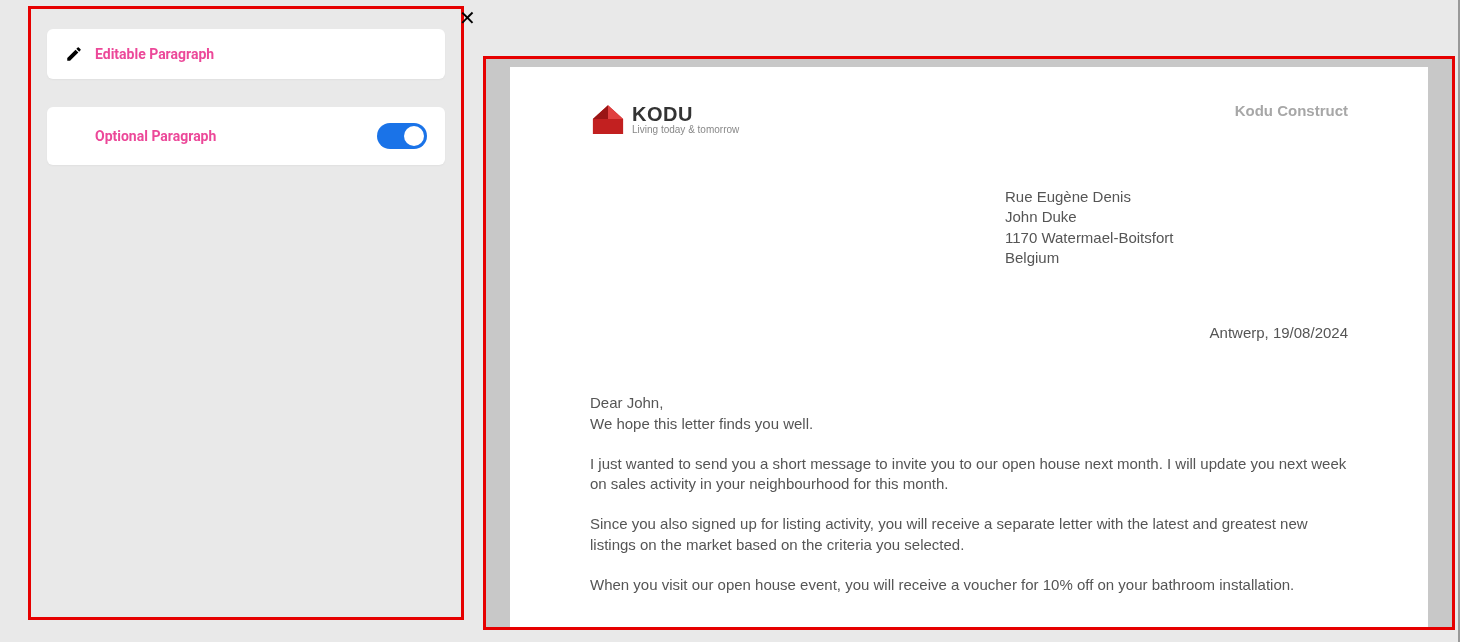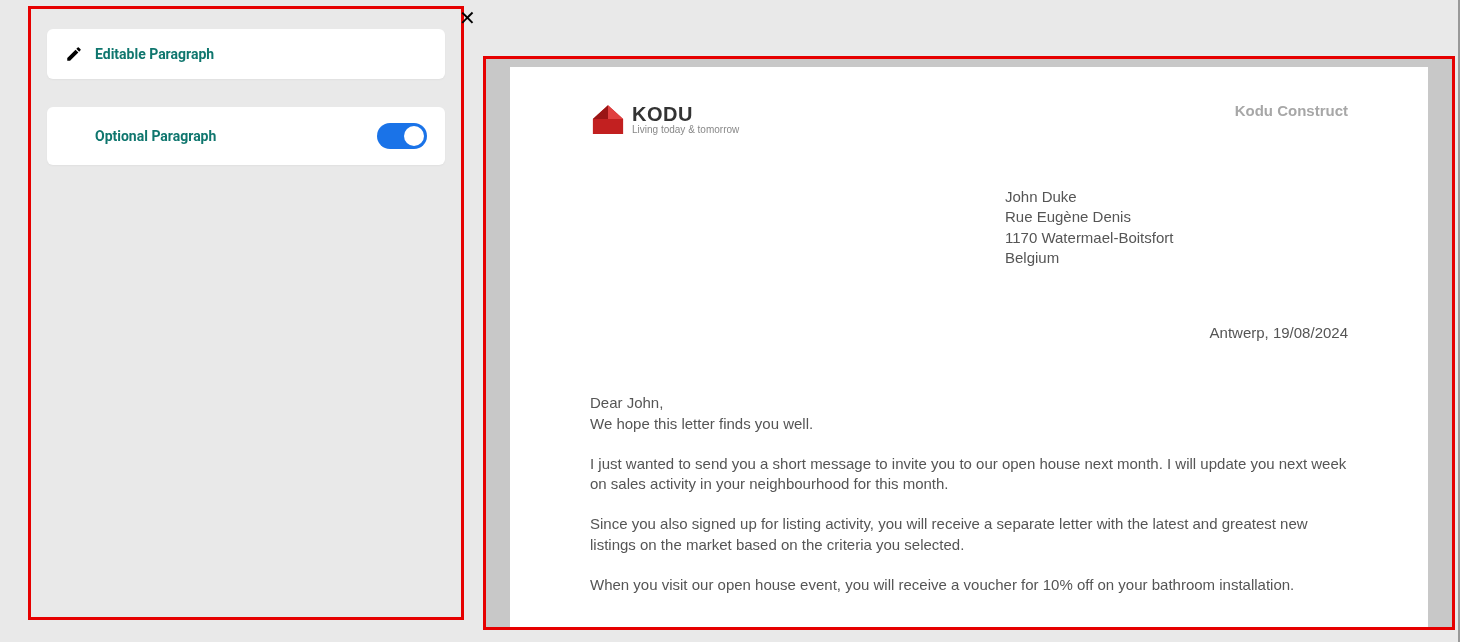--- a/index.html
+++ b/index.html
@@ -29,21 +29,21 @@
       border-radius: 6px;
       padding: 16px 18px;
       display: flex;
       align-items: center;
       margin-bottom: 28px;
       box-shadow: 0 1px 2px rgba(0,0,0,0.04);
     }
     .sidebar-card .label {
       font-size: 14px;
       font-weight: 700;
-      color: #0f766e;
+      color: #ec4899;
       flex: 1;
     }
     .pencil-icon {
       width: 18px;
       height: 18px;
       margin-right: 12px;
       flex-shrink: 0;
     }
     .toggle {
       width: 50px;
@@ -207,22 +207,22 @@
           </span>
           <span class="logo-text-block">
             <span class="logo-name">KODU</span>
             <span class="logo-tagline">Living today &amp; tomorrow</span>
           </span>
         </div>
         <div class="company-label">Kodu Construct</div>
       </div>
 
       <div class="recipient">
+        <div>Rue Eugène Denis</div>
         <div>John Duke</div>
-        <div>Rue Eugène Denis</div>
         <div>1170 Watermael-Boitsfort</div>
         <div>Belgium</div>
       </div>
 
       <div class="date-line">Antwerp, 19/08/2024</div>
 
       <div class="salutation">Dear John,</div>
 
       <div class="body-text">
         <p>We hope this letter finds you well.</p>

